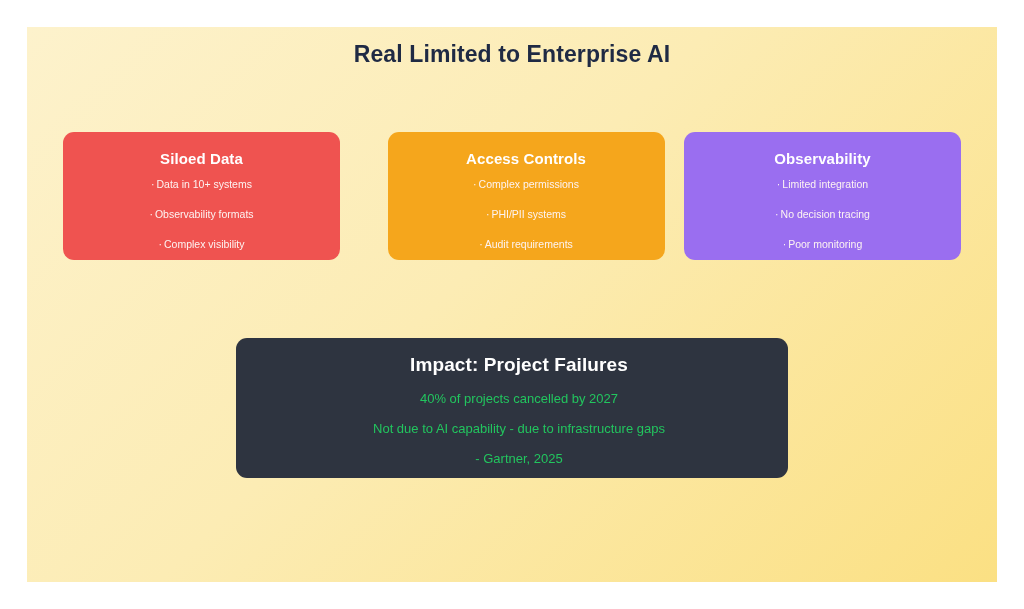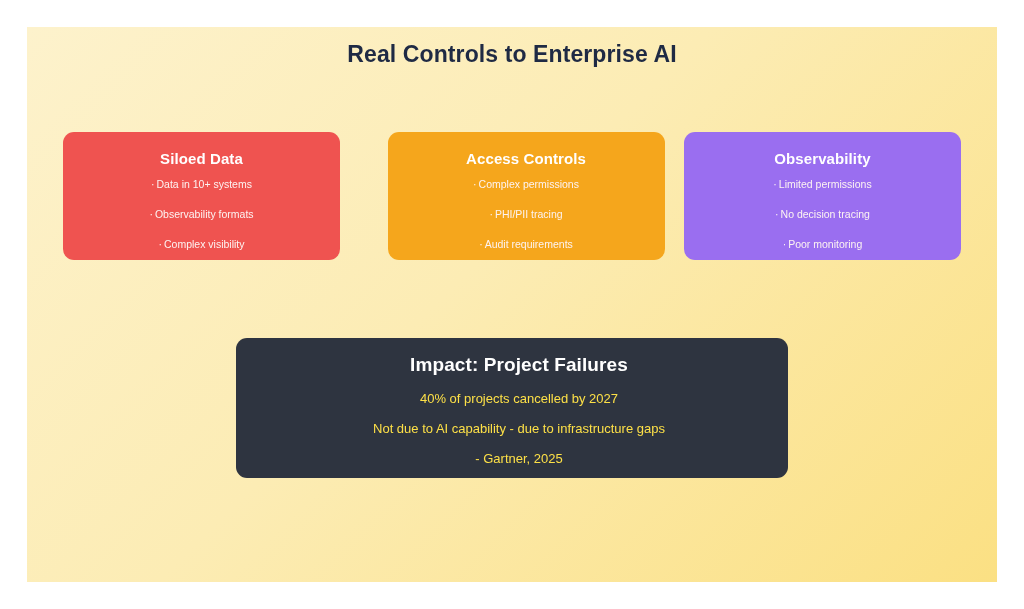--- a/index.html
+++ b/index.html
@@ -108,36 +108,36 @@
     font-size: 19px;
     font-weight: bold;
     color: #ffffff;
     text-align: center;
     margin-bottom: 14px;
     letter-spacing: 0.1px;
   }
 
   .impact-line {
     font-size: 13px;
-    color: #fde047;
+    color: #22c55e;
     text-align: center;
     line-height: 18px;
     margin-bottom: 12px;
   }
 
   .impact-line.last {
     margin-bottom: 7px;
   }
 </style>
 </head>
 <body>
 
 <div class="slide">
 
-  <div class="slide-title">Real Controls to Enterprise AI</div>
+  <div class="slide-title">Real Limited to Enterprise AI</div>
 
   <div class="cards-row">
 
     <div class="card red">
       <div class="card-title">Siloed Data</div>
       <div class="card-bullets">
         <div class="card-bullet">
           <span class="dot">·</span><span>Data in 10+ systems</span>
         </div>
         <div class="card-bullet">
@@ -149,33 +149,33 @@
       </div>
     </div>
 
     <div class="card orange">
       <div class="card-title">Access Controls</div>
       <div class="card-bullets">
         <div class="card-bullet">
           <span class="dot">·</span><span>Complex permissions</span>
         </div>
         <div class="card-bullet">
-          <span class="dot">·</span><span>PHI/PII tracing</span>
+          <span class="dot">·</span><span>PHI/PII systems</span>
         </div>
         <div class="card-bullet">
           <span class="dot">·</span><span>Audit requirements</span>
         </div>
       </div>
     </div>
 
     <div class="card purple">
       <div class="card-title">Observability</div>
       <div class="card-bullets">
         <div class="card-bullet">
-          <span class="dot">·</span><span>Limited permissions</span>
+          <span class="dot">·</span><span>Limited integration</span>
         </div>
         <div class="card-bullet">
           <span class="dot">·</span><span>No decision tracing</span>
         </div>
         <div class="card-bullet">
           <span class="dot">·</span><span>Poor monitoring</span>
         </div>
       </div>
     </div>
 

